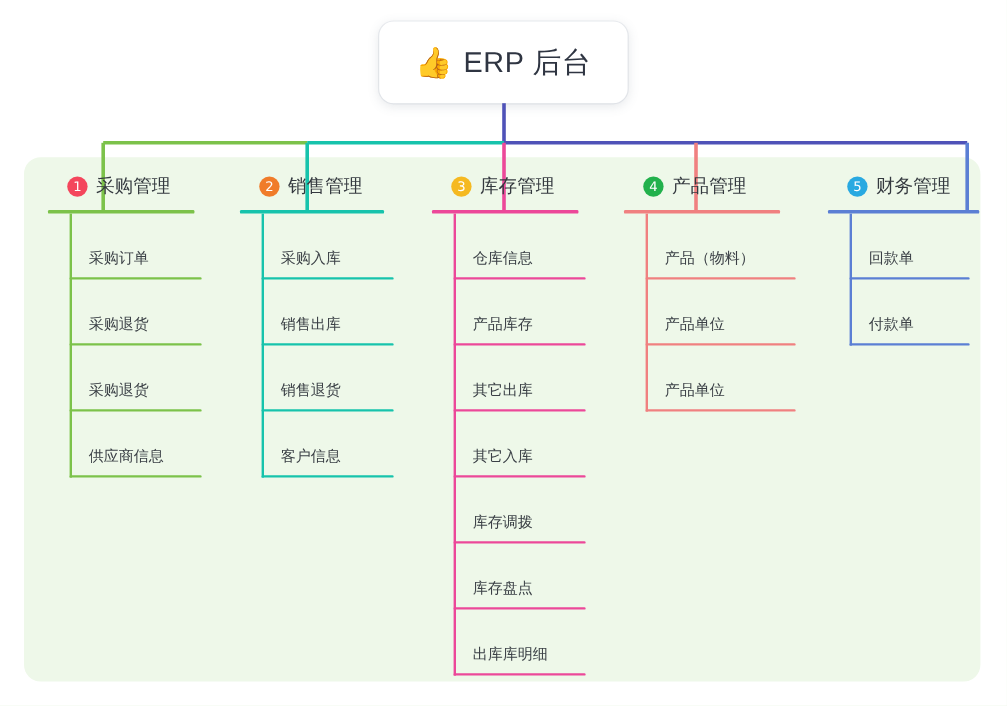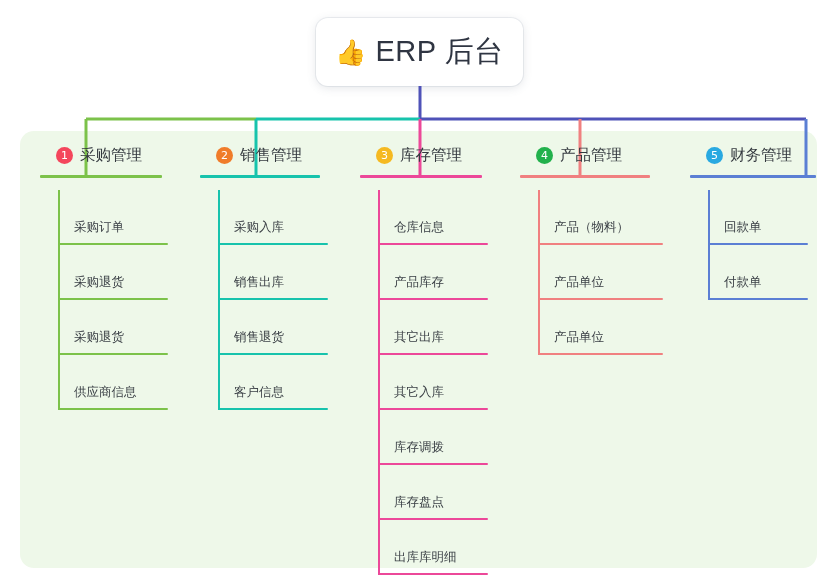--- a/index.html
+++ b/index.html
@@ -17,21 +17,21 @@
     position:absolute;
     left:316px;top:18px;width:207px;height:68px;
     background:#ffffff;
     border-radius:12px;
     box-shadow:0 2px 10px rgba(90,100,120,.16), 0 0 0 1px rgba(200,206,216,.30);
     display:flex;align-items:center;justify-content:center;
     box-sizing:border-box;
   }
   .title-inner{display:flex;align-items:center;gap:9px;}
   .title-emoji{font-size:25px;line-height:1;font-family:"DejaVu Sans",sans-serif;}
-  .title-text{font-size:29px;color:#2f3542;letter-spacing:.5px;white-space:nowrap;}
+  .title-text{font-size:24px;color:#2f3542;letter-spacing:.5px;white-space:nowrap;}
 
   
   .panel{
     position:absolute;
     left:20px;top:131px;width:797px;height:437px;
     background:#eef8e9;
     border-radius:14px;
   }
 
   
@@ -47,21 +47,21 @@
   }
   .badge{
     width:17px;height:17px;border-radius:50%;
     color:#fff;font-size:11px;line-height:17px;
     text-align:center;flex:0 0 auto;
     font-family:"DejaVu Sans",sans-serif;
   }
   .col-title{font-size:15.5px;color:#34393f;white-space:nowrap;}
   .head-rule{height:3px;margin-top:7px;border-radius:1px;}
 
-  .items{position:relative;margin-top:12px;}
+  .items{position:relative;margin-top:0;}
   .spine{position:absolute;left:18px;top:0;bottom:0;width:2px;}
   .item{
     position:relative;
     height:55px;
     box-sizing:border-box;
   }
   .item-label{
     position:absolute;left:34px;bottom:9px;
     font-size:12.5px;color:#3b4046;white-space:nowrap;
   }

